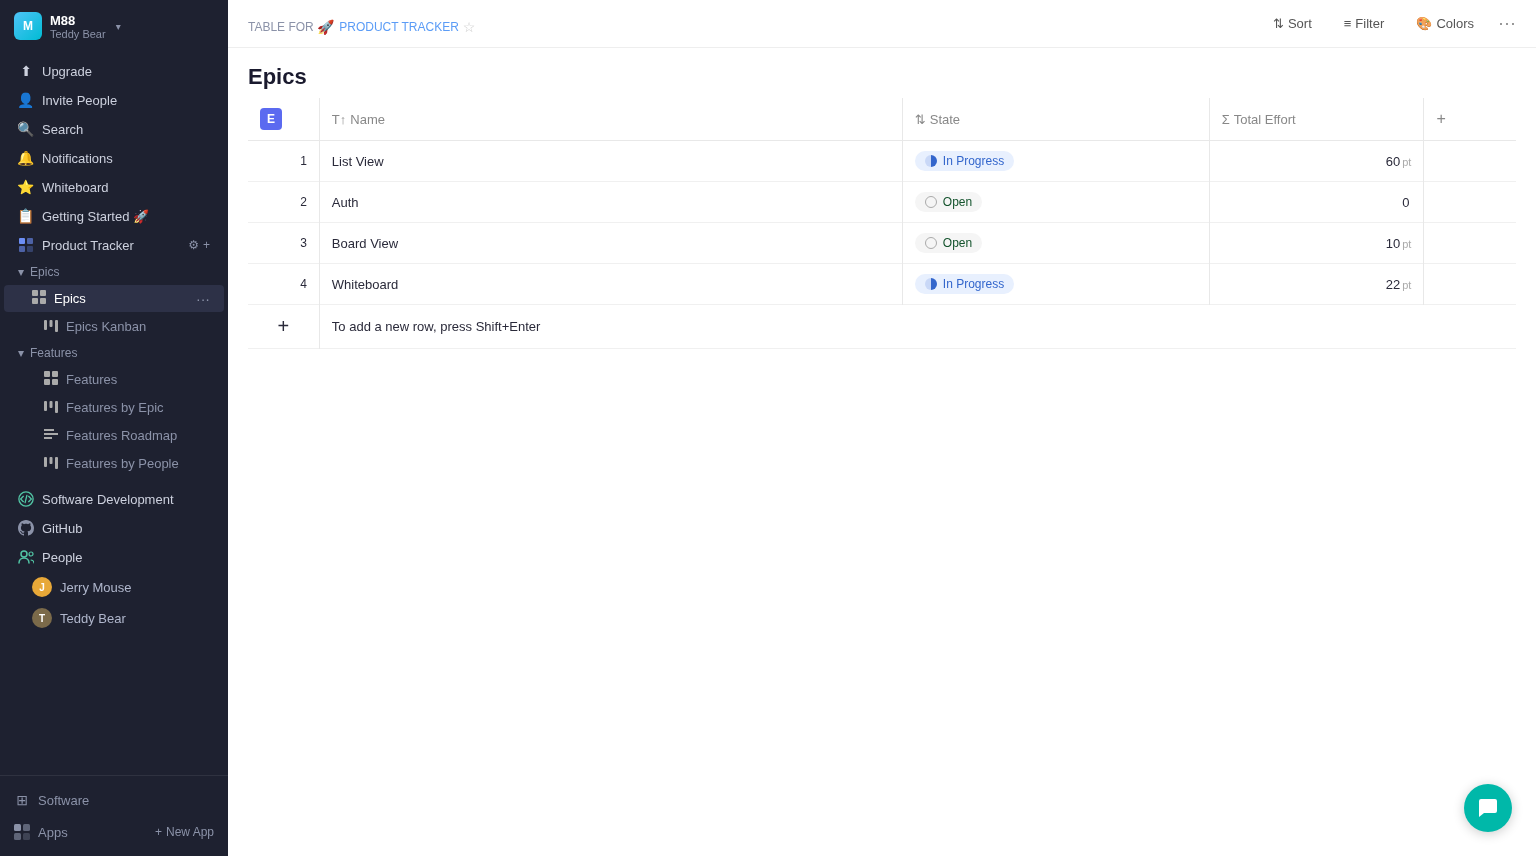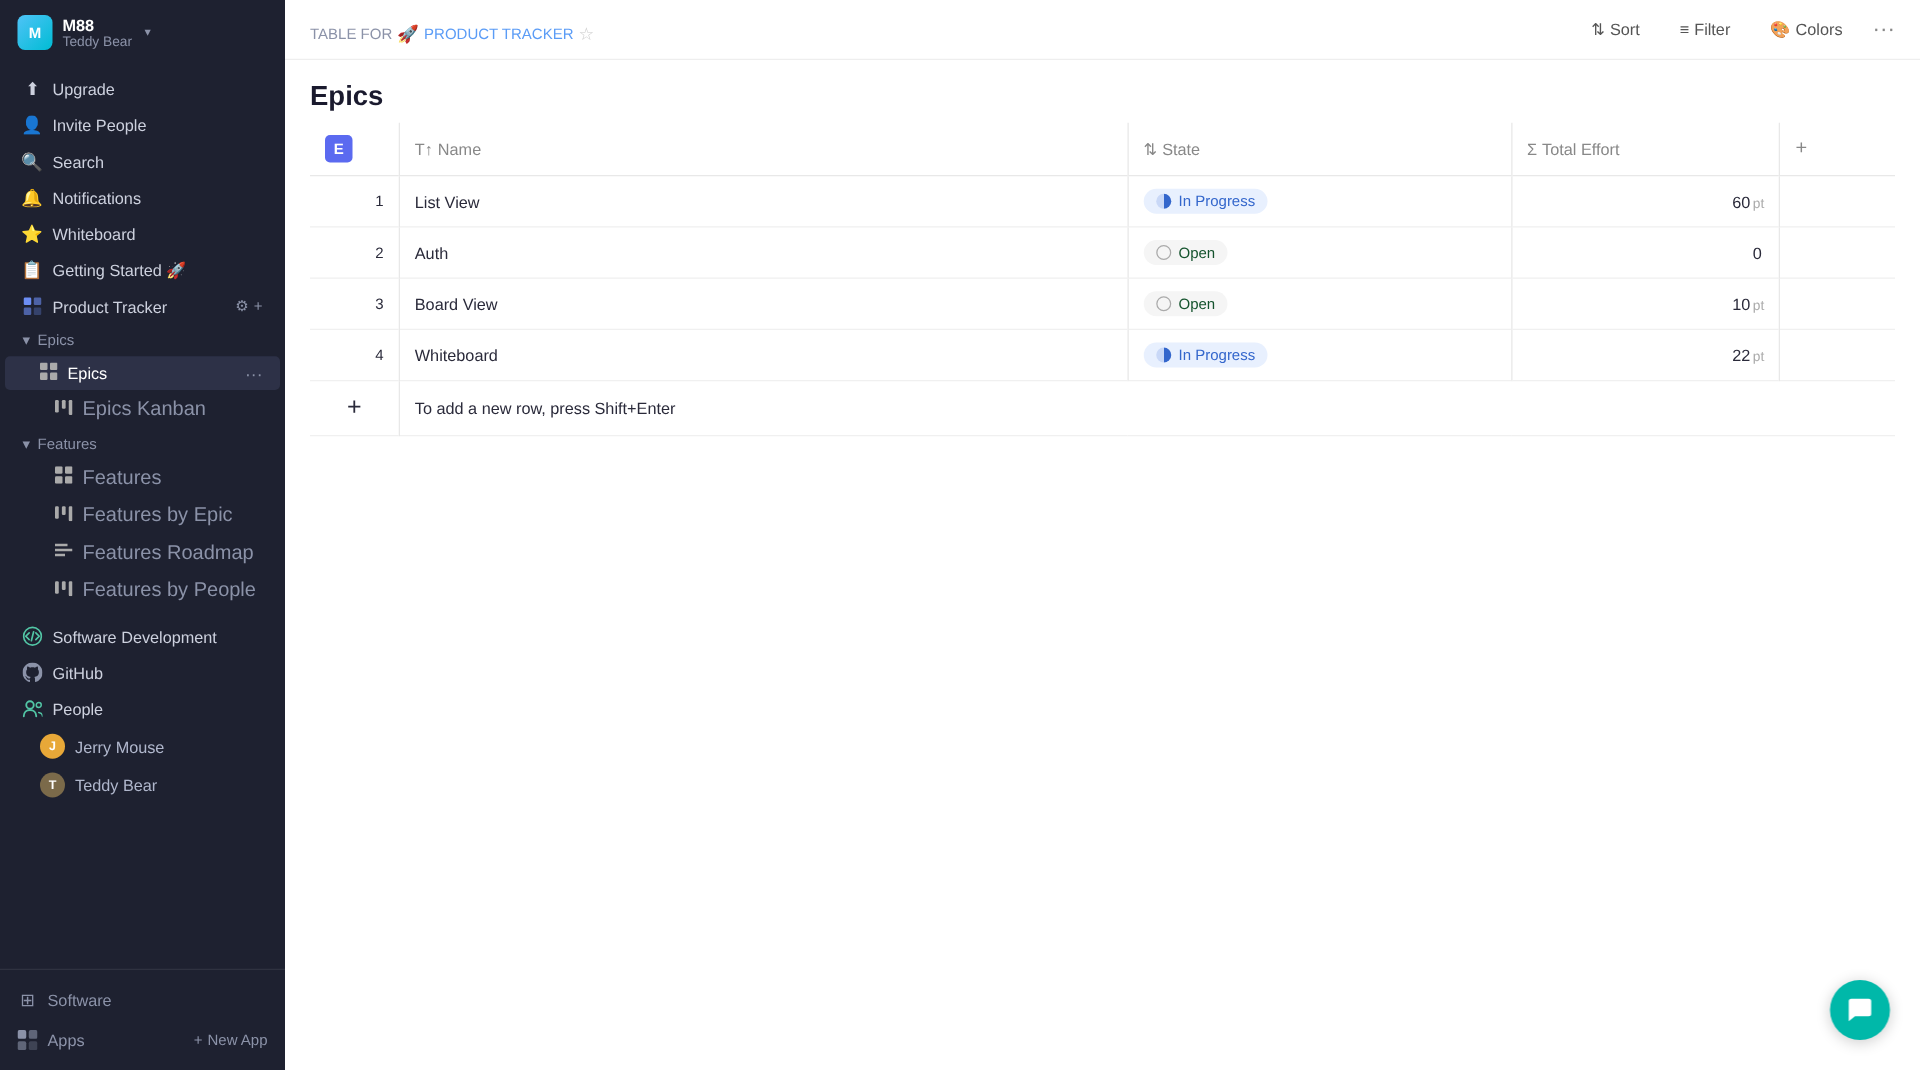--- a/index.html
+++ b/index.html
@@ -73,21 +73,21 @@
       display: flex; align-items: center; padding: 5px 14px 5px 28px; gap: 8px;
       cursor: pointer; border-radius: 4px; margin: 1px 4px;
       color: #b0b7cc; font-size: 13px;
     }
     .sub-item.active { background: #2d3147; color: #fff; }
     .sub-item.active .sub-item-more { display: flex; }
 
     .subsub-item {
       display: flex; align-items: center; padding: 5px 14px 5px 40px; gap: 8px;
       cursor: pointer; border-radius: 4px; margin: 1px 4px;
-      color: #8b92a8; font-size: 16px;
+      color: #8b92a8; font-size: 13px;
     }
 
     .sub-item-more {
       margin-left: auto;
       font-size: 14px;
       color: #8b92a8;
       display: none;
       align-items: center;
     }
 

